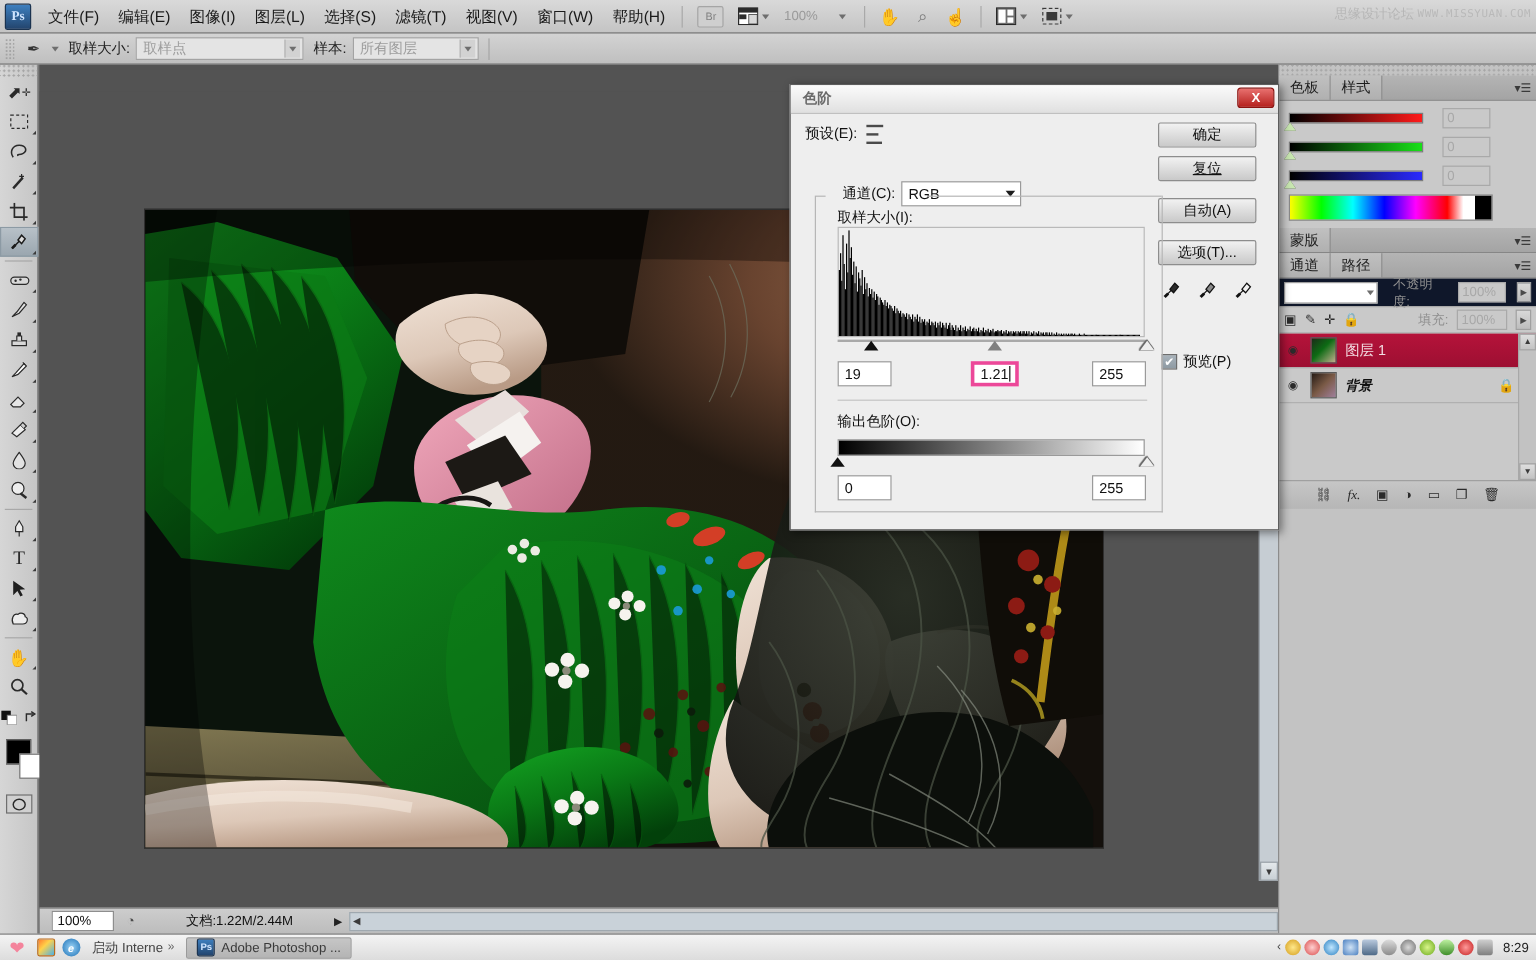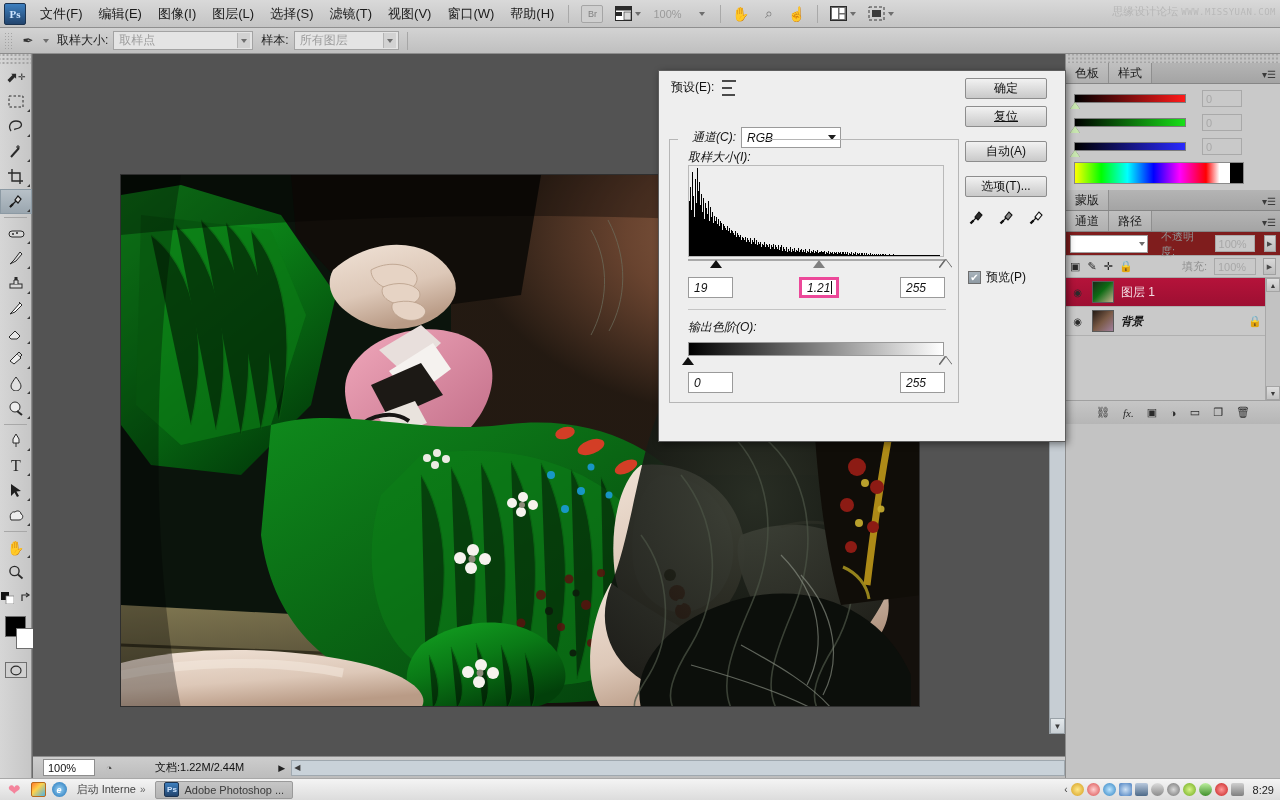--- a/index.html
+++ b/index.html
@@ -163,21 +163,21 @@
   .slider-row { display:flex; align-items:center; margin-bottom:7px; }
   .sl-track { width:112px; height:9px; position:relative; }
   .sl-bar { width:112px; height:9px; border:1px solid #7c7c7c; }
   .sl-knob { position:absolute; left:-4px; top:8px; width:0;height:0;
      border-left:5px solid transparent;border-right:5px solid transparent;border-bottom:7px solid #c8e6b0;
      filter: drop-shadow(0 0 0.4px #4a4a4a); }
   .sl-val { width:40px;height:17px;margin-left:16px;border:1px solid #a9a9a9; background:#c9c9c9;
      color:#a8a8a8; font-size:11px; display:flex;align-items:center;padding-left:3px;}
   .spectrum { margin-top:4px; width:170px; height:22px; border:1px solid #8a8a8a;
      background: linear-gradient(90deg,#ffff00,#00ff00,#00ffff,#0000ff,#ff00ff,#ff0000 78%,#ffffff 86%,#ffffff 92%,#000 92%,#000 100%); }
-  .layer-ctl { height:24px; background:#7f1d1d; border-bottom:1px solid #a8a8a8;
+  .layer-ctl { height:24px; background:#0f172a; border-bottom:1px solid #a8a8a8;
      display:flex; align-items:center; padding:0 4px; gap:9px;}
   .blend-select { width:82px;height:18px;background:#fff;border:1px solid #9f9f9f;
      display:flex;align-items:center;justify-content:flex-end;padding-right:2px;}
   .op-label { font-size:11px;color:#8f8f8f; margin-left:4px;}
   .op-field { width:42px;height:17px;border:1px solid #a9a9a9;background:#c9c9c9;color:#a8a8a8;
      font-size:11px;display:flex;align-items:center;padding-left:3px;}
   .op-step { width:13px;height:17px;background:linear-gradient(#d8d8d8,#bdbdbd);border:1px solid #a0a0a0;
      display:flex;align-items:center;justify-content:center;font-size:7px;color:#4a4a4a;}
   .lock-row { height:22px; background:#c9c9c9; display:flex;align-items:center;padding:0 4px;gap:7px;
      border-bottom:1px solid #a8a8a8;}
@@ -230,22 +230,22 @@
   .sel-arrow { width:17px;height:19px; display:flex;align-items:center;justify-content:center; }
   .preset-icon { width:16px;height:16px; margin-left:8px; display:flex;flex-direction:column;
      justify-content:space-between; }
   .preset-icon i { display:block; height:2px; background:#4a4a4a; }
   .dbtn {
     height:21px; width:82px; border:1px solid #8d8d8d; border-radius:2px;
     background:linear-gradient(#f2f2f2,#c9c9c9);
     font-size:12px; color:#111; display:flex;align-items:center;justify-content:center;
   }
   .group {
-    position:absolute; left:10px; top:68px; width:290px; height:264px;
-    border:1px solid #b6b6b6; border-top:none;font-style:italic;
+    position:absolute; left:20px; top:68px; width:290px; height:264px;
+    border:1px solid #b6b6b6; border-top:none;
   }
   .group:before, .group:after {
     content:""; position:absolute; top:0; height:1px; background:#b6b6b6;
   }
   .group:before { left:0; width:8px; }
   .group:after { right:0; width:195px; }
   .histo {
     position:absolute; left:18px; top:26px; width:256px; height:92px;
     background:#eeeeee; border:1px solid #b9b9b9;
     display:flex; align-items:flex-end;
@@ -855,20 +855,24 @@
       <span class="pf-ico" style="font-family:'Liberation Serif',serif;font-style:italic">fx.</span>
       <span class="pf-ico">▣</span>
       <span class="pf-ico">◑</span>
       <span class="pf-ico">▭</span>
       <span class="pf-ico">❐</span>
       <span class="pf-ico">🗑</span>
     </div>
   </div>
 
   <div class="dialog">
+    <div class="dlg-title">
+      <span class="t">色阶</span>
+      <div class="dlg-close">X</div>
+    </div>
     <div class="dlg-body">
 
       <div class="row" style="position:absolute;left:12px;top:8px;">
         <span class="lbl">预设(E):</span>
         <div class="preset-icon">
           <i style="width:14px"></i>
             <i style="width:10px"></i>
             <i style="width:13px"></i>
         </div>
       </div>

